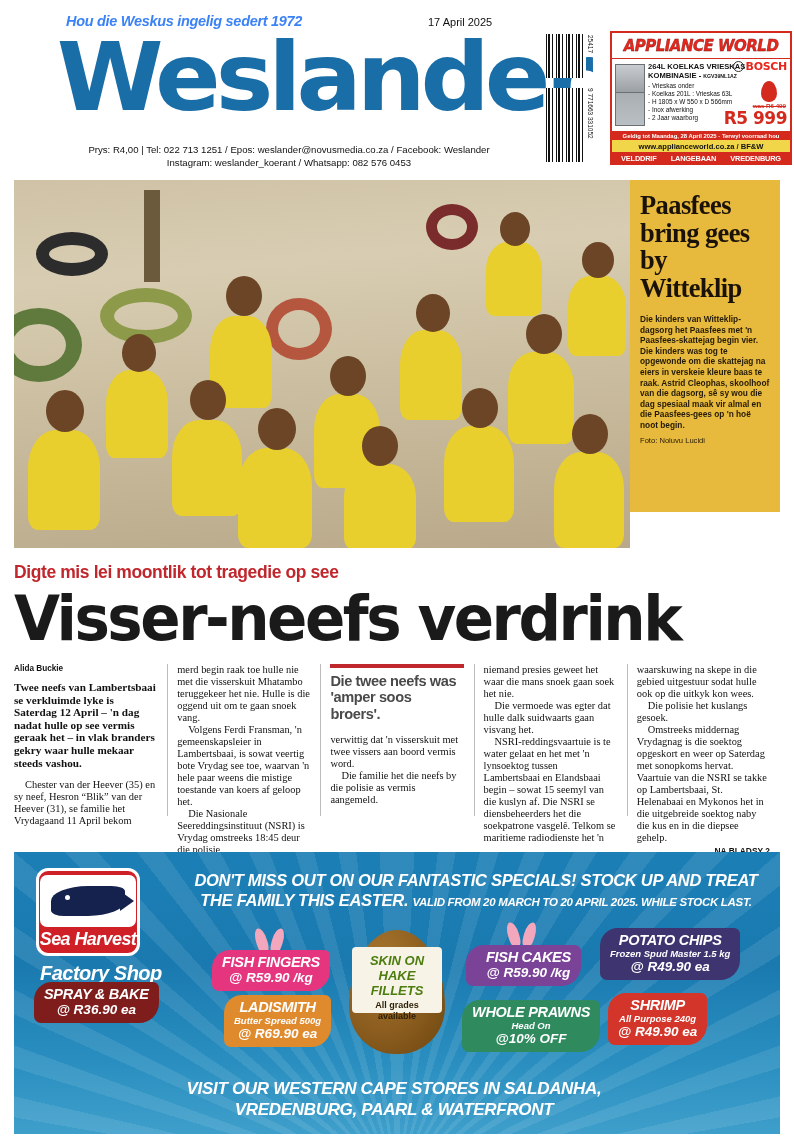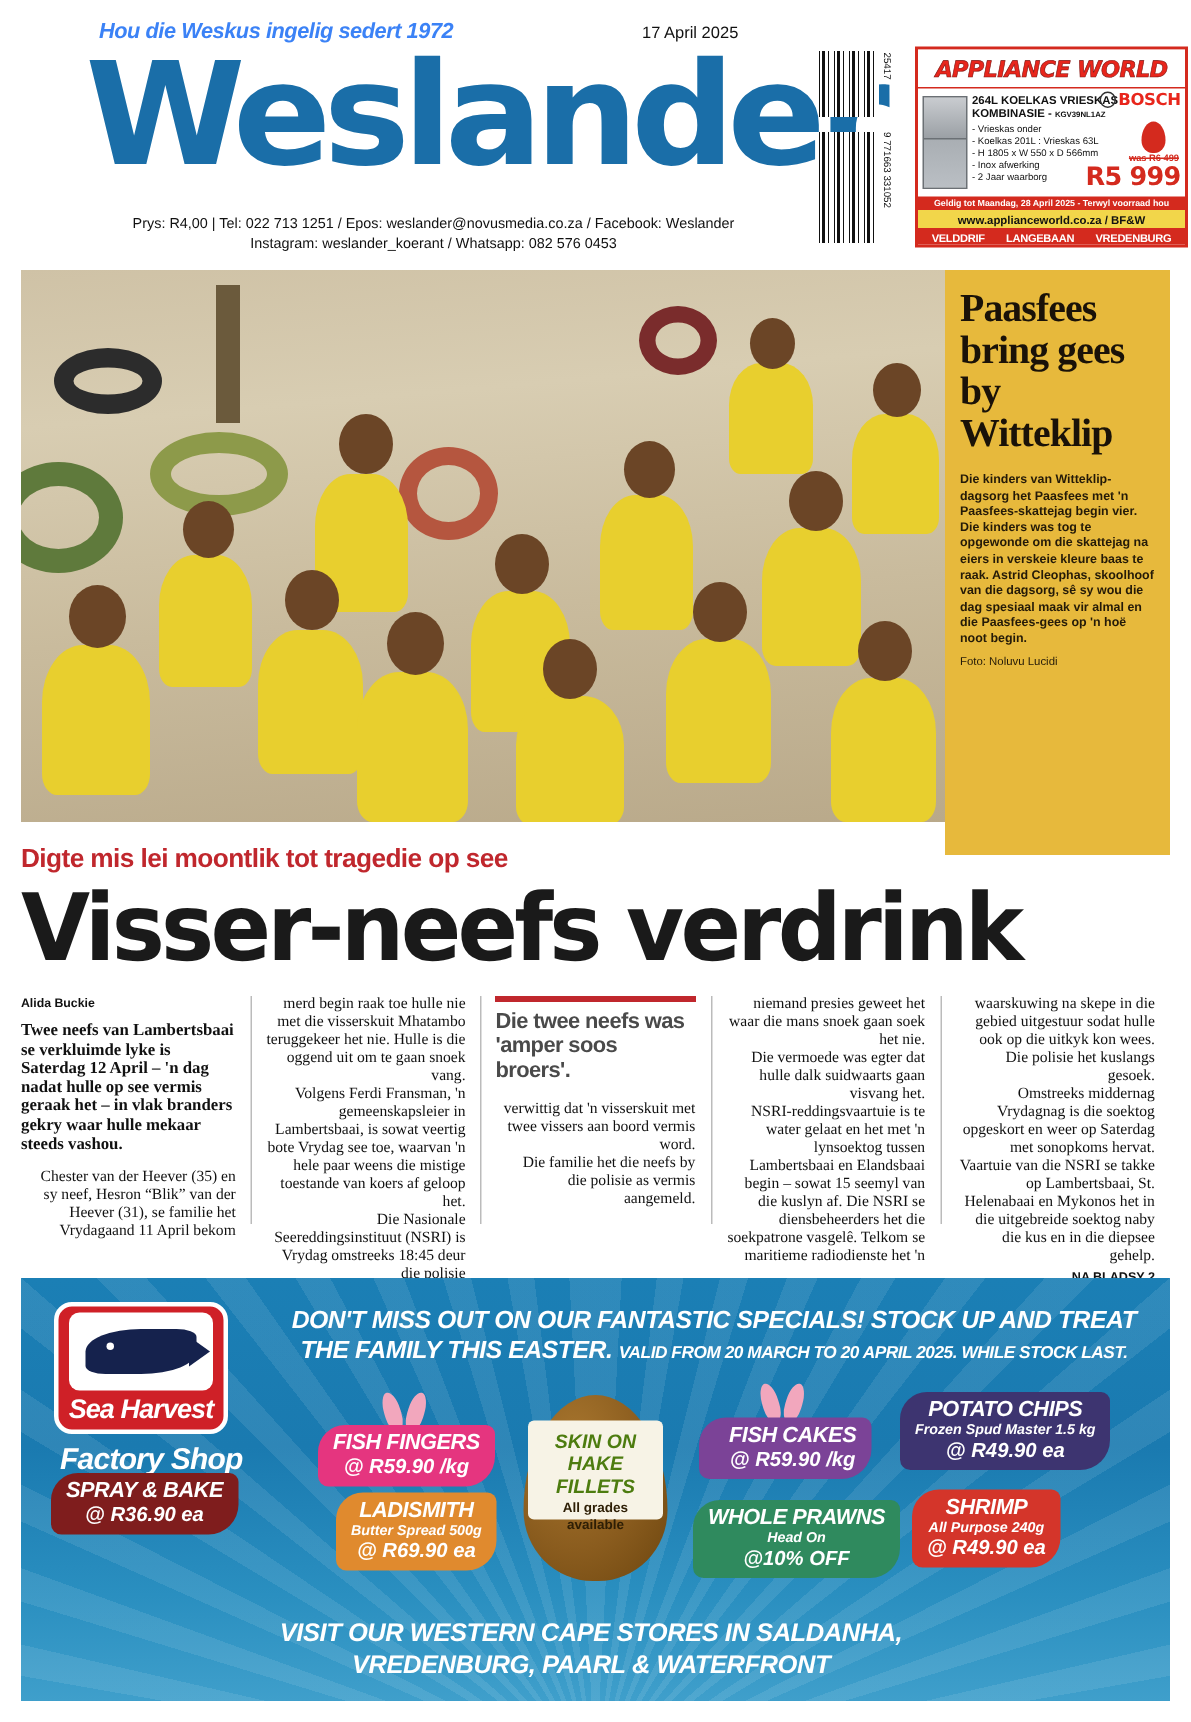--- a/index.html
+++ b/index.html
@@ -121,21 +121,21 @@
   
   .photo-block { position: relative; width: 766px; height: 368px; margin-top: 2px; display: flex; }
   .photo {
     width: 616px; height: 368px; position: relative; overflow: hidden;
     background: linear-gradient(175deg,#cfc2a6 0%,#d8cdb2 25%,#c9bb9d 60%,#b9a98a 100%);
   }
   .shirt { position: absolute; background: #e8cf2e; border-radius: 38% 38% 14% 14%; }
   .head { position: absolute; background: #6b4526; border-radius: 50%; }
   .tire { position: absolute; border-radius: 50%; border-style: solid; }
   .sidebar {
-    width: 150px; height: 390px; background: #e7b93c; padding: 12px 9px 6px 10px;
+    width: 150px; height: 332px; background: #e7b93c; padding: 12px 9px 6px 10px;
   }
   .sb-head {
     font-family: "Liberation Serif", serif; font-weight: bold;
     font-size: 26.5px; line-height: 27.5px; color: #1a1208; letter-spacing: -0.6px;
   }
   .sb-caption {
     margin-top: 12px; font-size: 8.3px; line-height: 10.6px;
     font-weight: bold; color: #241a08;
   }
   .sb-credit { margin-top: 5px; font-size: 7.6px; color: #241a08; }
@@ -156,21 +156,21 @@
   .story { margin-top: 14px; display: flex; gap: 0; height: 152px; }
   .col { width: 153.2px; padding-right: 10px; position: relative; }
   .col + .col { border-left: 0.7px solid #bbb; padding-left: 9px; }
   .byline { font-size: 8.2px; font-weight: bold; color: #111; margin-bottom: 8px; }
   .lead {
     font-family: "Liberation Serif", serif; font-weight: bold;
     font-size: 11.2px; line-height: 12.6px; color: #111;
   }
   .bodytext {
     font-family: "Liberation Serif", serif;
-    font-size: 10.4px; line-height: 12.0px; color: #111; text-align: right;
+    font-size: 10.4px; line-height: 12.0px; color: #111; text-align: left;
   }
   .bodytext p { text-indent: 11px; }
   .bodytext p.noindent { text-indent: 0; }
   .gap { height: 10px; }
   .pullquote-rule { height: 3.5px; background: #c0272d; width: 100%; }
   .pullquote {
     font-size: 14.6px; line-height: 16.5px; font-weight: bold;
     color: #4a4a4a; margin: 5px 0 12px; letter-spacing: -0.4px;
   }
   .jumpline {
@@ -179,21 +179,21 @@
 
   
   .sh-ad {
     position: absolute; left: 14px; top: 852px; width: 766px; height: 282px;
     background:
       repeating-conic-gradient(from 0deg at 50% 118%, rgba(255,255,255,0.09) 0deg 3deg, rgba(0,0,0,0) 3deg 7deg),
       linear-gradient(180deg,#1b7fb5 0%,#1a7ab0 40%,#2a8fc0 75%,#3f9fcb 100%);
     overflow: hidden;
   }
   .sh-logo {
-    position: absolute; left: 22px; top: 16px; width: 116px; height: 88px;
+    position: absolute; left: 22px; top: 16px; width: 104px; height: 88px;
     background: #cf2027; border: 3px solid #fff; border-radius: 12px;
     display: flex; flex-direction: column; align-items: center; justify-content: flex-start;
   }
   .sh-logo-inner {
     width: 96px; height: 52px; background: #fff; border-radius: 7px; margin-top: 4px;
     display: flex; align-items: center; justify-content: center;
   }
   .sh-fish {
     width: 74px; height: 30px; background: #15224d;
     border-radius: 50% 18% 50% 18%; position: relative;

